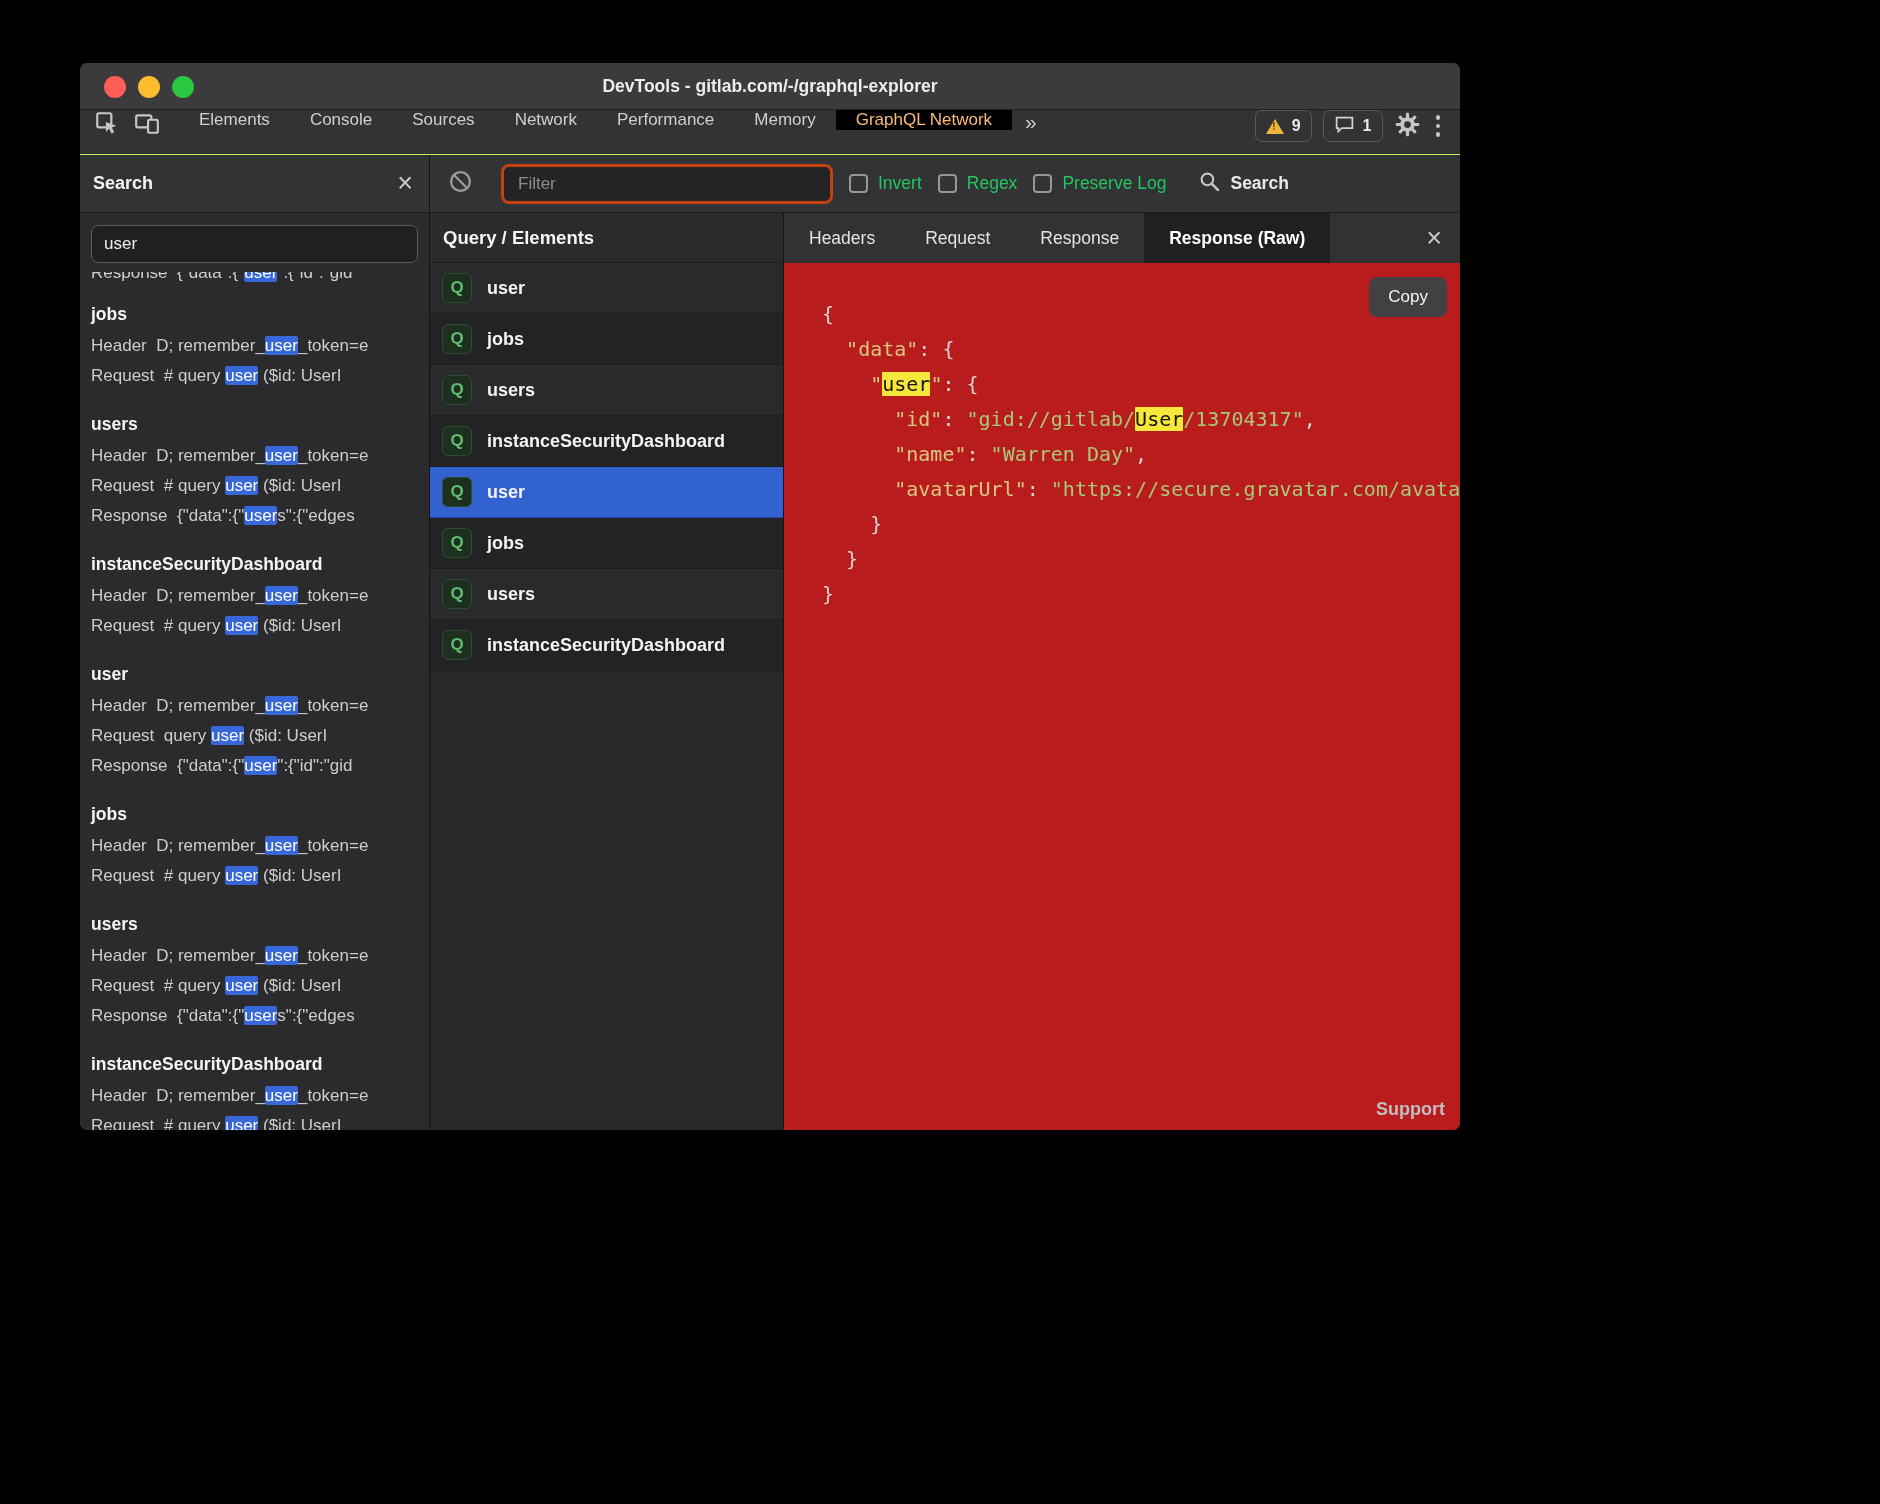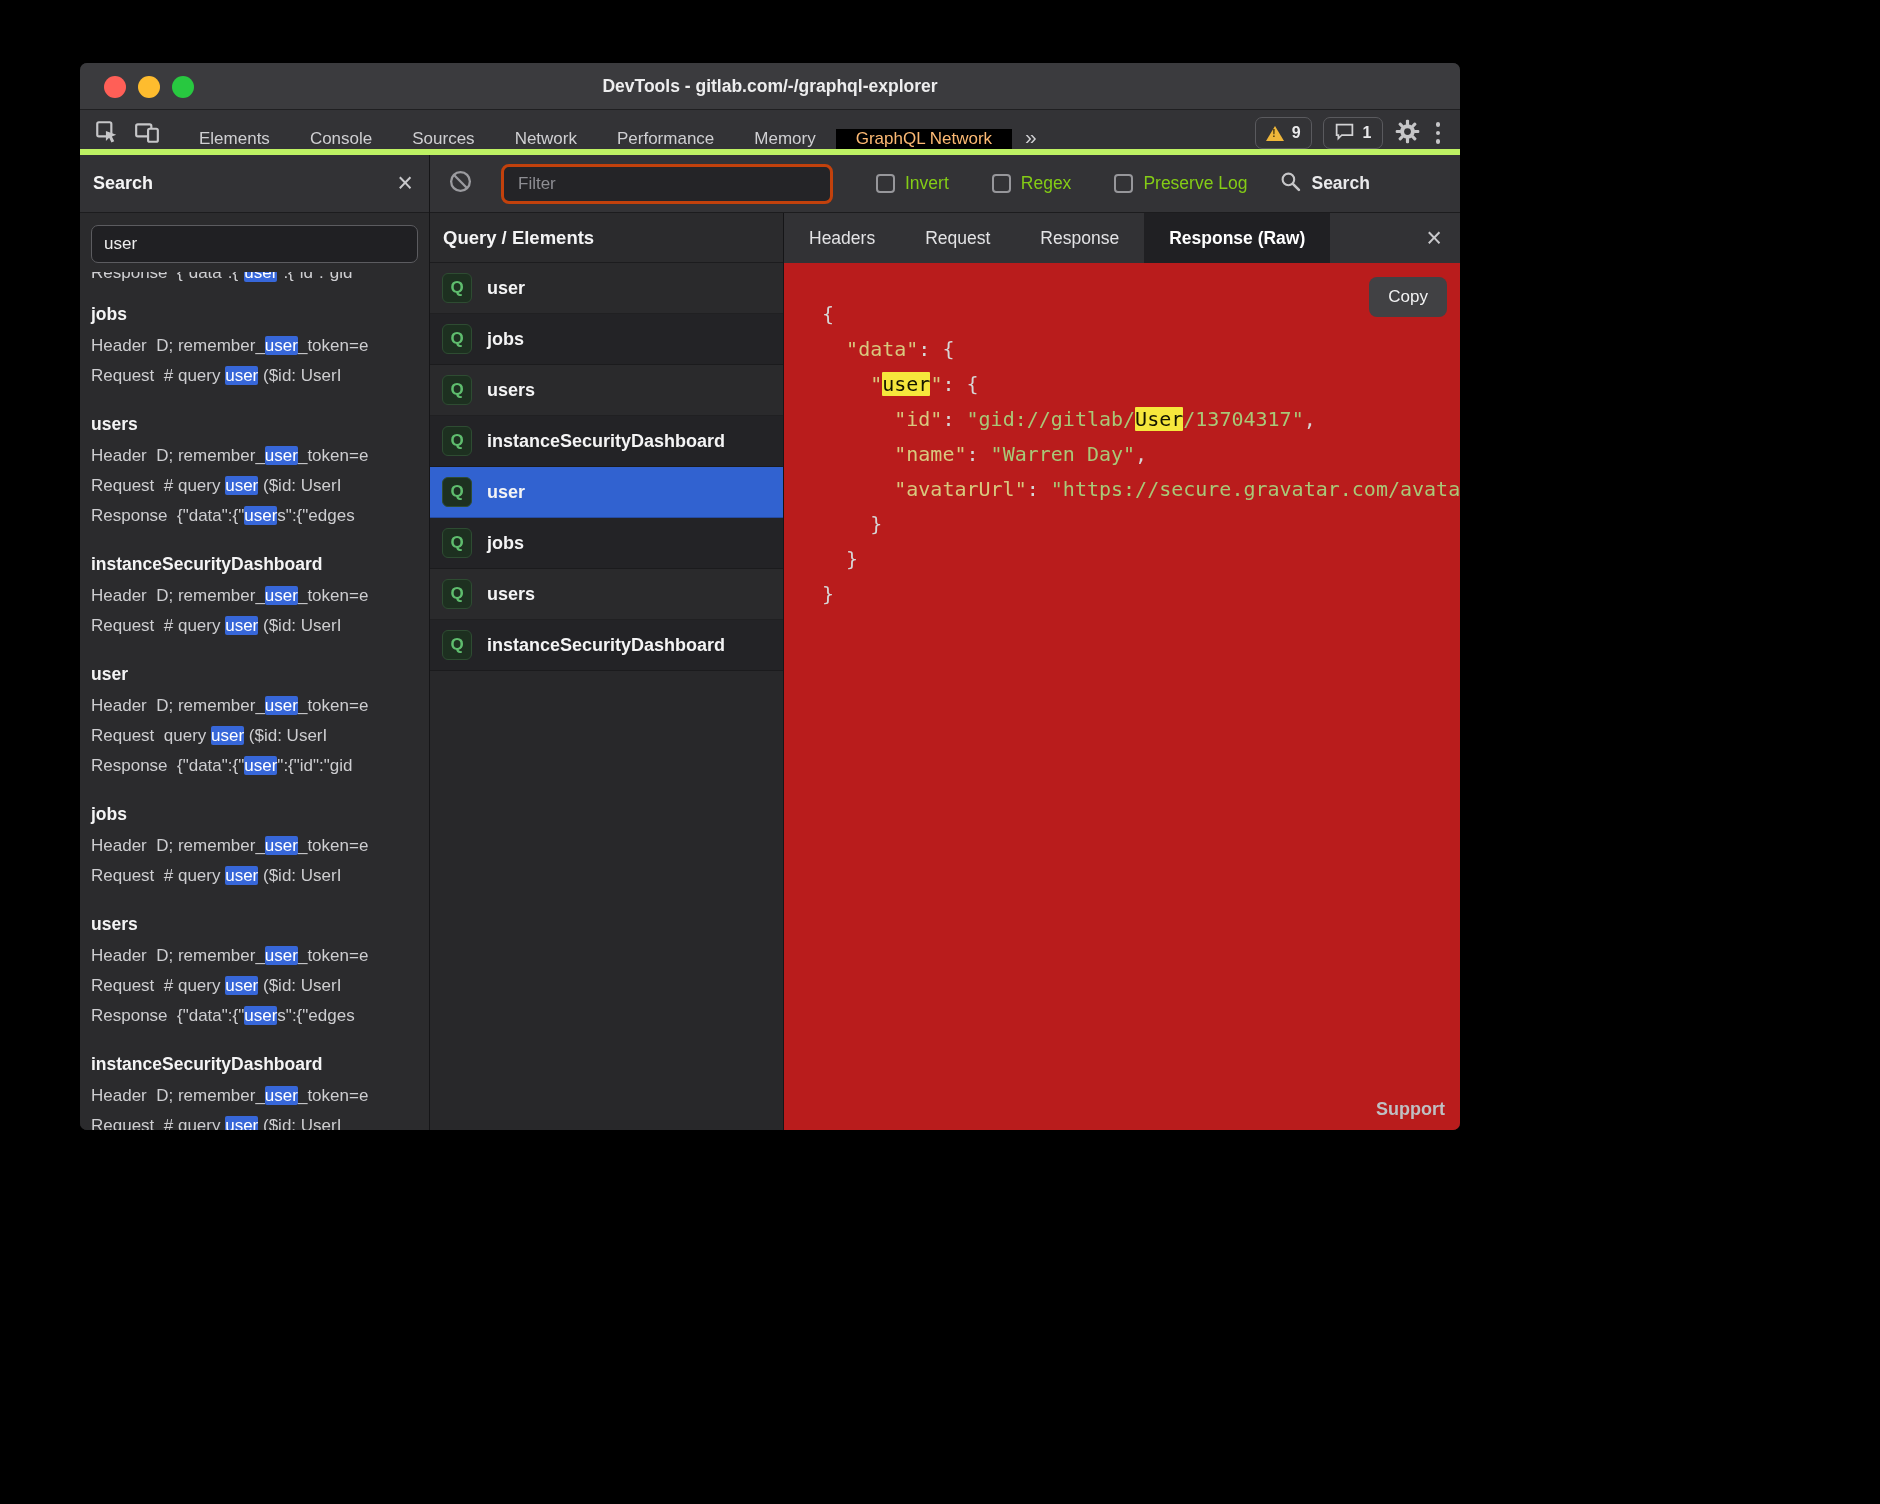--- a/index.html
+++ b/index.html
@@ -5,21 +5,21 @@
   *{margin:0;padding:0;box-sizing:border-box}
   html,body{width:1880px;height:1504px;background:#000;font-family:"Liberation Sans",sans-serif;overflow:hidden}
   .window{position:absolute;left:80px;top:63px;width:1380px;height:1067px;background:#2b2b2d;border-radius:7px;overflow:hidden;box-shadow:0 25px 70px rgba(0,0,0,.65)}
   
   .titlebar{height:47px;background:#3b3b3e;display:flex;align-items:center;position:relative;border-bottom:1px solid #1f1f21}
   .lights{position:absolute;left:24px;top:13px;display:flex;gap:12px}
   .light{width:22px;height:22px;border-radius:50%}
   .light.red{background:#ff5f57}.light.yellow{background:#febc2e}.light.green{background:#28c840}
   .title{flex:1;text-align:center;color:#ededee;font-size:17.5px;font-weight:bold}
   
-  .toolbar{height:45px;background:#333336;display:flex;align-items:flex-end;border-bottom:6px solid #bef264}
+  .toolbar{height:45px;background:#333336;display:flex;align-items:flex-start;border-bottom:1px solid #bef264}
   .tool-icons{display:flex;align-items:center;padding:0 6px 0 14px;gap:14px}
   .vdiv{width:1px;background:#4a4a4e;margin:9px 6px}
   .dtab{display:flex;align-items:center;padding:0 20px;color:#cfcfd2;font-size:17px;white-space:nowrap}
   .dtab.active{background:#000;color:#fdba74}
   .chev{display:flex;align-items:center;color:#cfcfd2;font-size:21px;padding:0 13px}
   .tool-right{margin-left:auto;display:flex;align-items:center;gap:11px;padding-right:16px}
   .badge{display:flex;align-items:center;gap:8px;border:1px solid #5a5a5e;border-radius:7px;height:32px;padding:0 10px;color:#e9e9eb;font-size:16px;font-weight:bold}
   .warn-tri{position:relative;width:0;height:0;border-left:9px solid transparent;border-right:9px solid transparent;border-bottom:15px solid #efb73a}
   .warn-tri:after{content:"!";position:absolute;left:-2.5px;top:2.5px;font-size:10px;color:#41310c;font-weight:bold}
   .kebab{display:flex;flex-direction:column;gap:4px;padding:0 4px}
@@ -37,21 +37,21 @@
   .clip-inner{margin-top:-14px;line-height:30px;white-space:pre}
   .result-group{margin:10px 0 17px}
   .result-title{color:#f4f4f5;font-weight:bold;font-size:17.5px;line-height:33px}
   .result-line{color:#cdcdd0;font-size:17px;line-height:30px;white-space:pre;overflow:hidden}
   .hl{background:#3767d9;color:#fff;border-radius:2px}
   
   .right-region{flex:1;display:flex;flex-direction:column;min-width:0}
   .filter-row{height:58px;background:#333336;border-bottom:1px solid #1c1c1e;display:flex;align-items:center;padding:0 18px;flex:0 0 auto}
   .filter-input{width:332px;height:40px;background:#242427;border:3px solid #c2410c;border-radius:8px;color:#ededee;font-size:17px;padding:0 14px;margin-left:28px;font-family:inherit;outline:none}
   .filter-input::placeholder{color:#8e8e93}
-  .cb{display:flex;align-items:center;gap:10px;margin-left:43px;color:#84cc16;font-size:17.5px}
+  .cb{display:flex;align-items:center;gap:10px;margin-left:16px;color:#22c55e;font-size:17.5px}
   .cb-box{width:19px;height:19px;border:2px solid #97979b;border-radius:4px;flex:0 0 auto}
   .search-toggle{display:flex;align-items:center;gap:10px;margin-left:33px;color:#e9e9eb;font-size:17.5px;font-weight:bold}
   .lower{flex:1;display:flex;min-height:0}
   
   .middle-panel{width:354px;border-right:1px solid #151517;background:#28282a;display:flex;flex-direction:column;flex:0 0 auto}
   .qm-head{height:50px;display:flex;align-items:center;padding-left:13px;color:#f4f4f5;font-weight:bold;font-size:18.5px;background:#2b2b2d;border-bottom:1px solid #1c1c1e;flex:0 0 auto}
   .qrow{height:51px;display:flex;align-items:center;padding-left:12px;gap:15px;border-bottom:1px solid rgba(0,0,0,.22)}
   .qrow.even{background:#2a2a2c}
   .qrow.odd{background:#232326}
   .qrow.selected{background:#3162d0}

